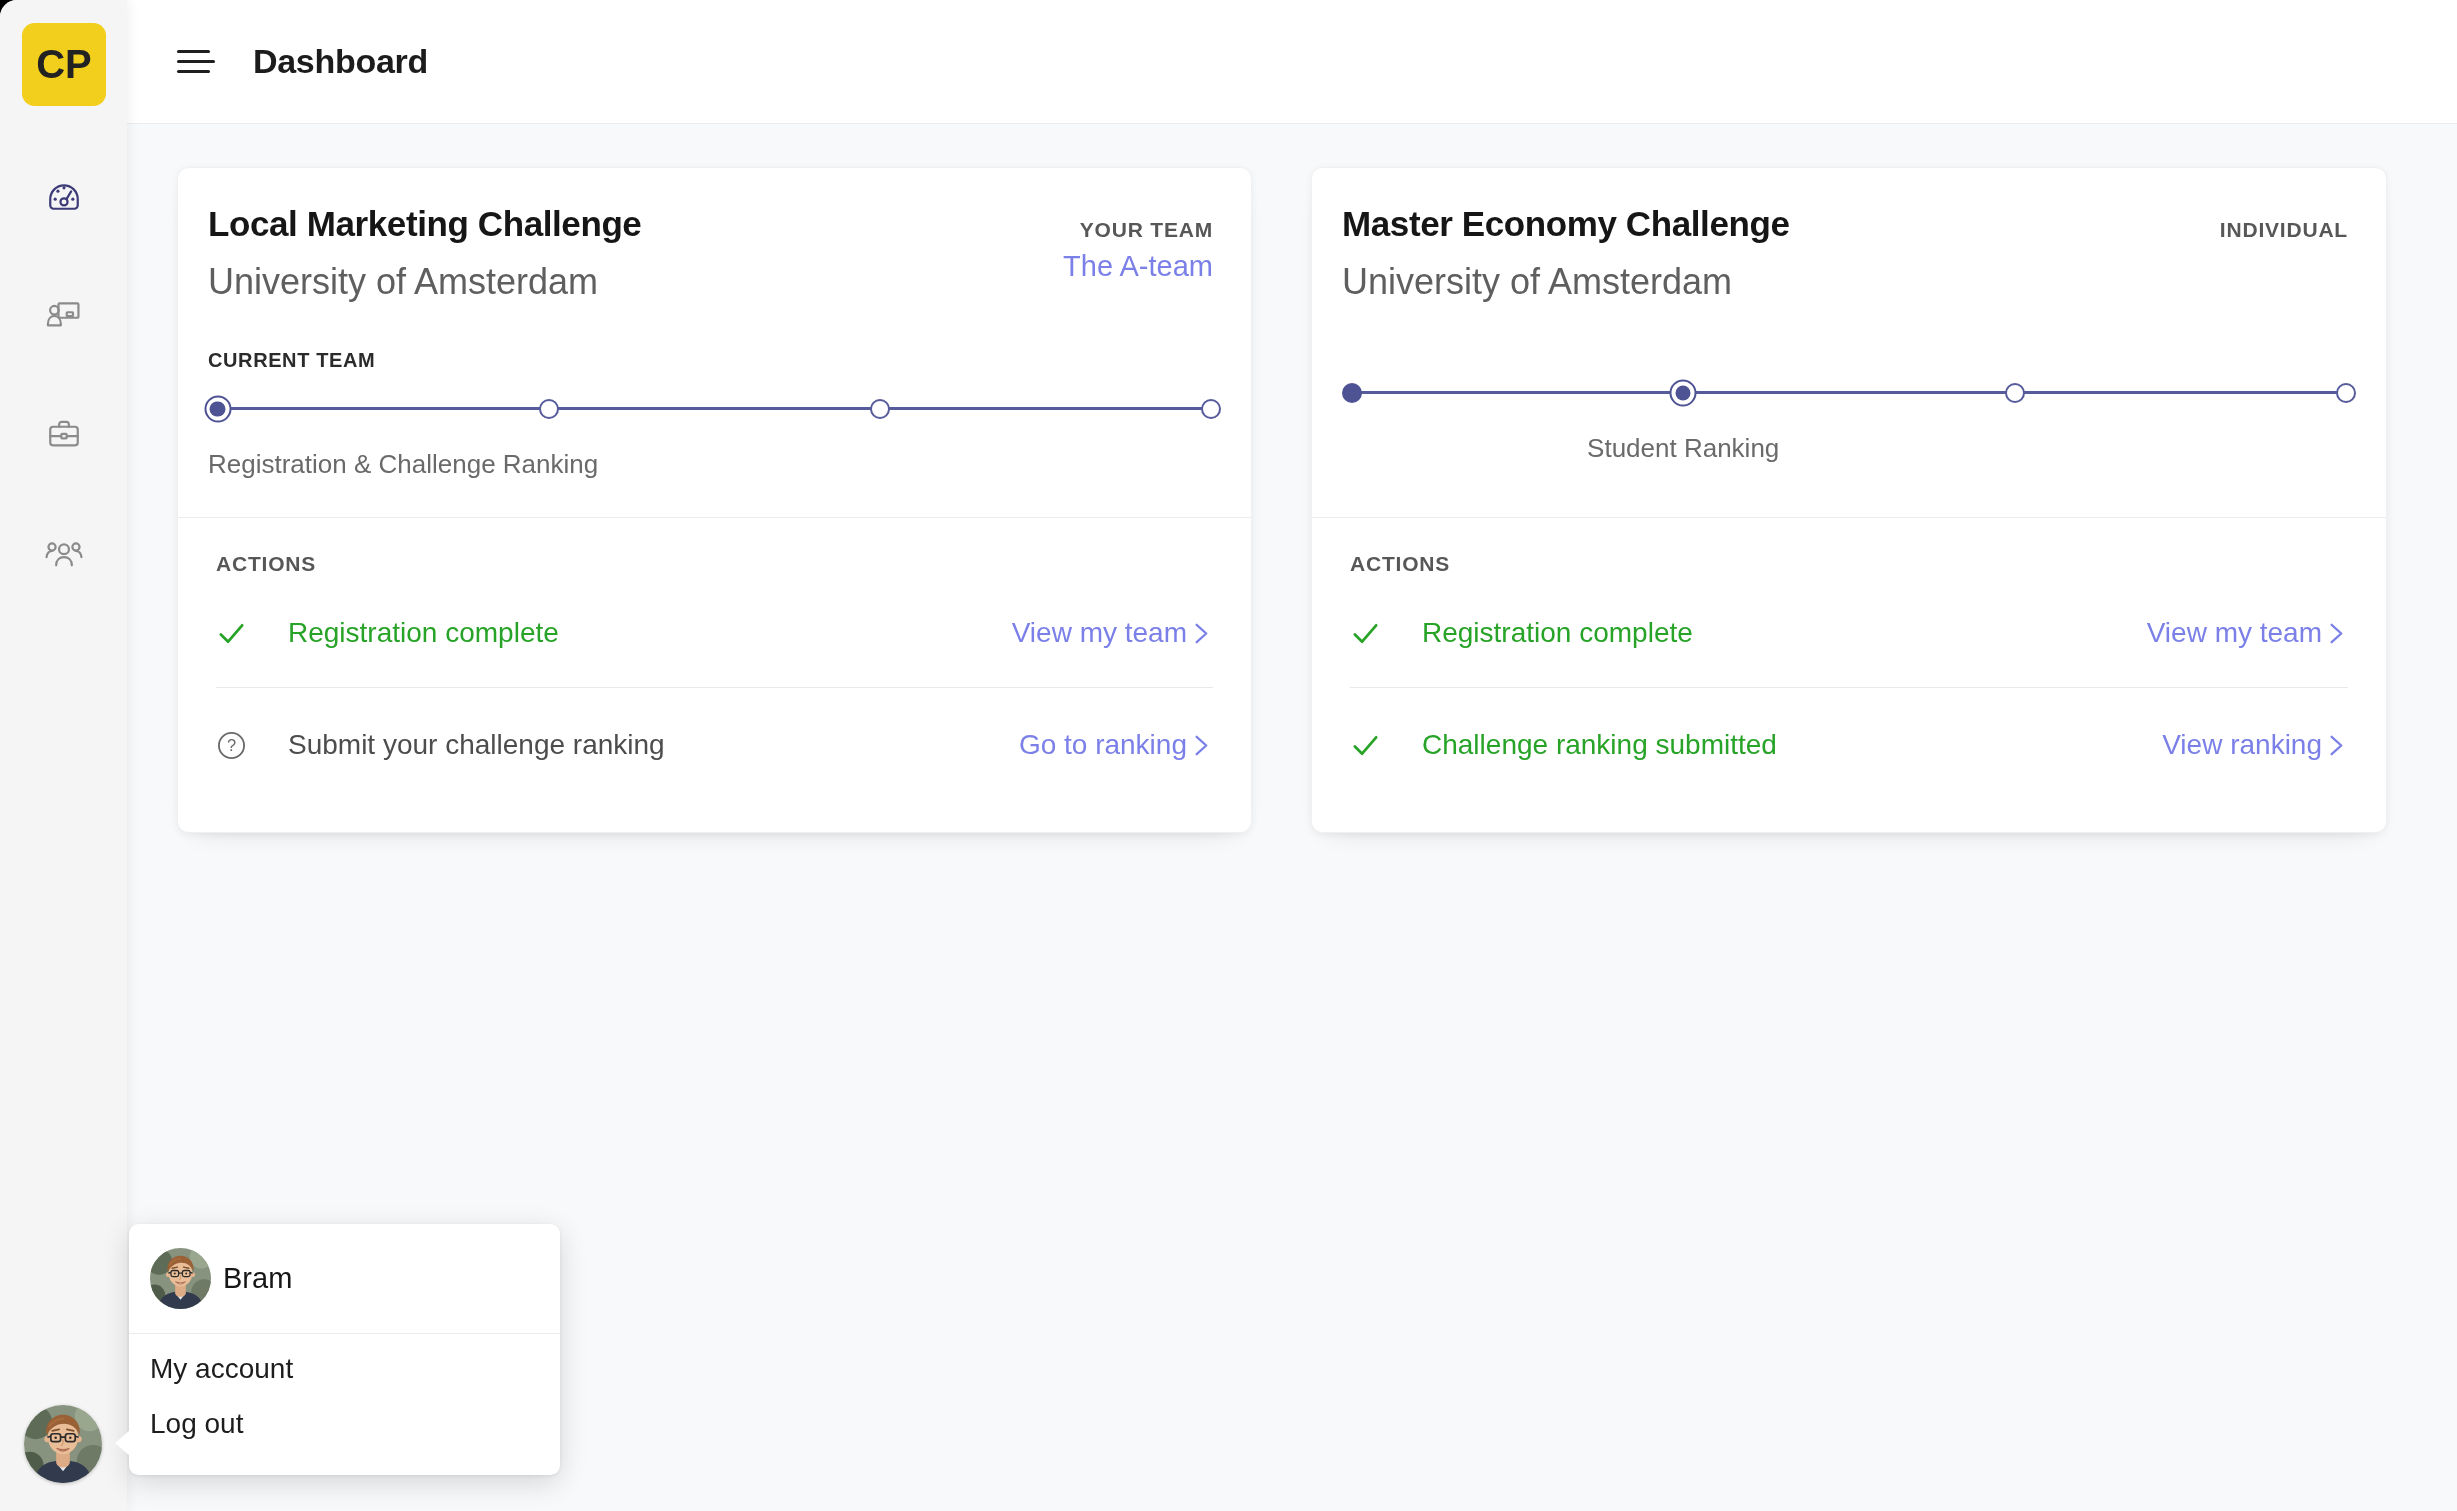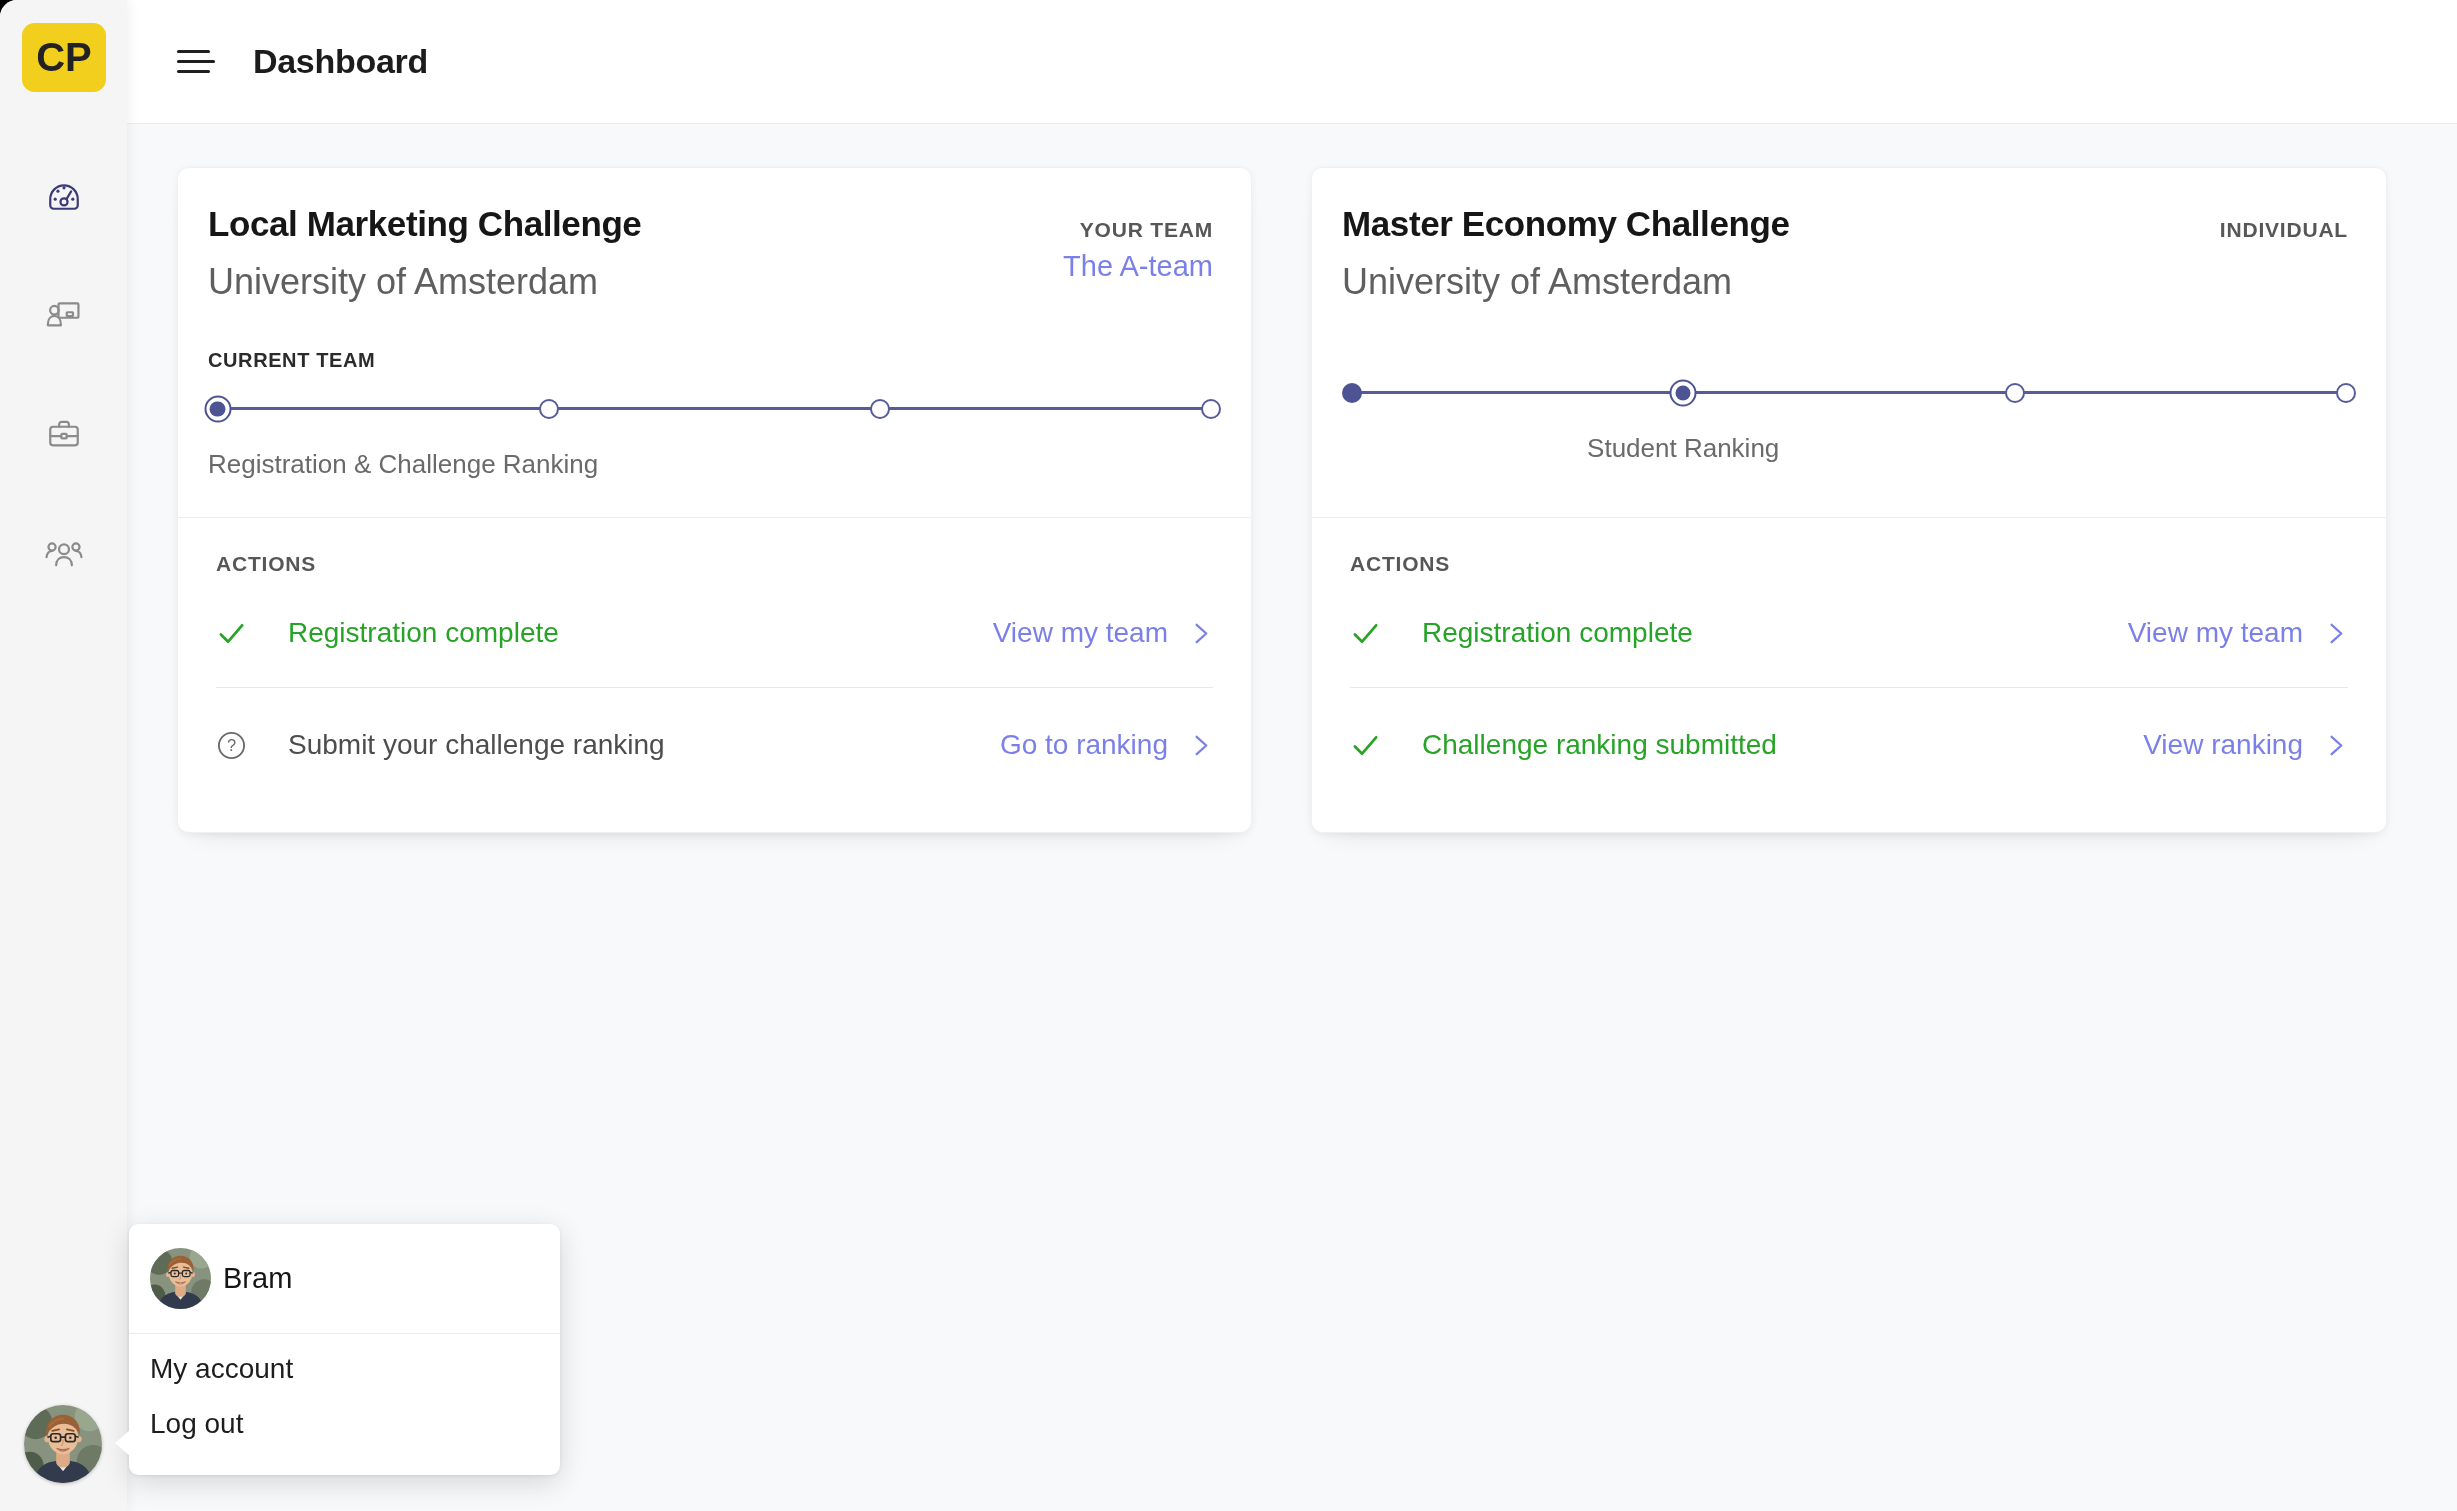--- a/index.html
+++ b/index.html
@@ -3,21 +3,21 @@
 <meta charset="utf-8">
 <style>
   * { box-sizing: border-box; margin: 0; padding: 0; }
   html,body { width:2458px; height:1511px; overflow:hidden; background:#000; }
   body { font-family:"Liberation Sans", sans-serif; color:#161616; }
   .page { position:absolute; inset:0; background:#f8f9fa; border-top-left-radius:17px; overflow:hidden; }
 
   
   .sidebar { position:absolute; left:0; top:0; width:127px; height:100%; background:#f5f5f6;
              box-shadow:2.9px 0 11.5px rgba(0,0,0,.06); z-index:5; }
-  .logo { position:absolute; left:22px; top:23px; width:84px; height:69px; background:#F2CF1D;
+  .logo { position:absolute; left:22px; top:23px; width:84px; height:83px; background:#F2CF1D;
           border-radius:12.4px; display:flex; align-items:center; justify-content:center;
           font-size:40px; font-weight:700; color:#222; letter-spacing:0; cursor:pointer; }
   .nav { position:absolute; left:0; top:173px; width:127px; display:flex; flex-direction:column; gap:76px; align-items:center; }
   .nav-item { width:44px; height:44px; display:flex; align-items:center; justify-content:center; cursor:pointer; }
   .nav-item svg { width:44px; height:44px; stroke:#8b8b8b; fill:none; stroke-width:1.6; stroke-linecap:round; stroke-linejoin:round; }
   .nav-item.active svg { stroke:#3d3b77; }
   .nav-item.active svg .dotfill { fill:#3d3b77; }
   .nav-item svg .dotfill { fill:#8b8b8b; stroke:none; }
   .side-avatar { position:absolute; left:24px; top:1405px; width:78px; height:78px; border-radius:50%;
                  overflow:hidden; cursor:pointer; box-shadow:0 1px 3.8px rgba(0,0,0,.25); }
@@ -61,21 +61,21 @@
   .actions-title { font-size:21px; font-weight:700; color:#575757; letter-spacing:0.8px; }
   .action-row { height:107px; margin-top:3.8px; display:flex; align-items:center; justify-content:space-between; }
   .row-divider { height:1px; background:#e9e9ea; }
   .status { display:flex; align-items:center; gap:41px; font-size:28px; }
   .status .st-ic { width:31px; height:31px; position:relative; flex:0 0 31px; }
   .status .st-ic svg { position:absolute; inset:0; display:none; }
   .action-row.st-check .status { color:#27A327; }
   .action-row.st-check .st-ic svg.ic-check { display:block; }
   .action-row.st-question .status { color:#4d4d4d; }
   .action-row.st-question .st-ic svg.ic-question { display:block; }
-  .action-link { display:flex; align-items:center; gap:20px; font-size:28px; color:#7B80E8; cursor:pointer; }
+  .action-link { display:flex; align-items:center; gap:1px; font-size:28px; color:#7B80E8; cursor:pointer; }
   .action-link svg { width:25px; height:25px; stroke:#7B80E8; fill:none; stroke-width:2.4; stroke-linecap:round; stroke-linejoin:round; }
 
   
   .user-popup { position:absolute; left:129px; top:1224px; width:431px; height:251px; background:#fff;
                 border-radius:9.6px; box-shadow:0 7.6px 29px rgba(0,0,0,.14), 0 1px 3.8px rgba(0,0,0,.08); z-index:6; }
   .popup-arrow { position:absolute; left:-14.3px; top:206px; width:0; height:0;
                  border-top:13.4px solid transparent; border-bottom:13.4px solid transparent; border-right:15.3px solid #fff; }
   .popup-head { height:110px; display:flex; align-items:center; gap:12px; padding:0 21px;
                 border-bottom:1px solid #ececec; }
   .popup-avatar { width:61px; height:61px; border-radius:50%; overflow:hidden; flex:0 0 61px; }

